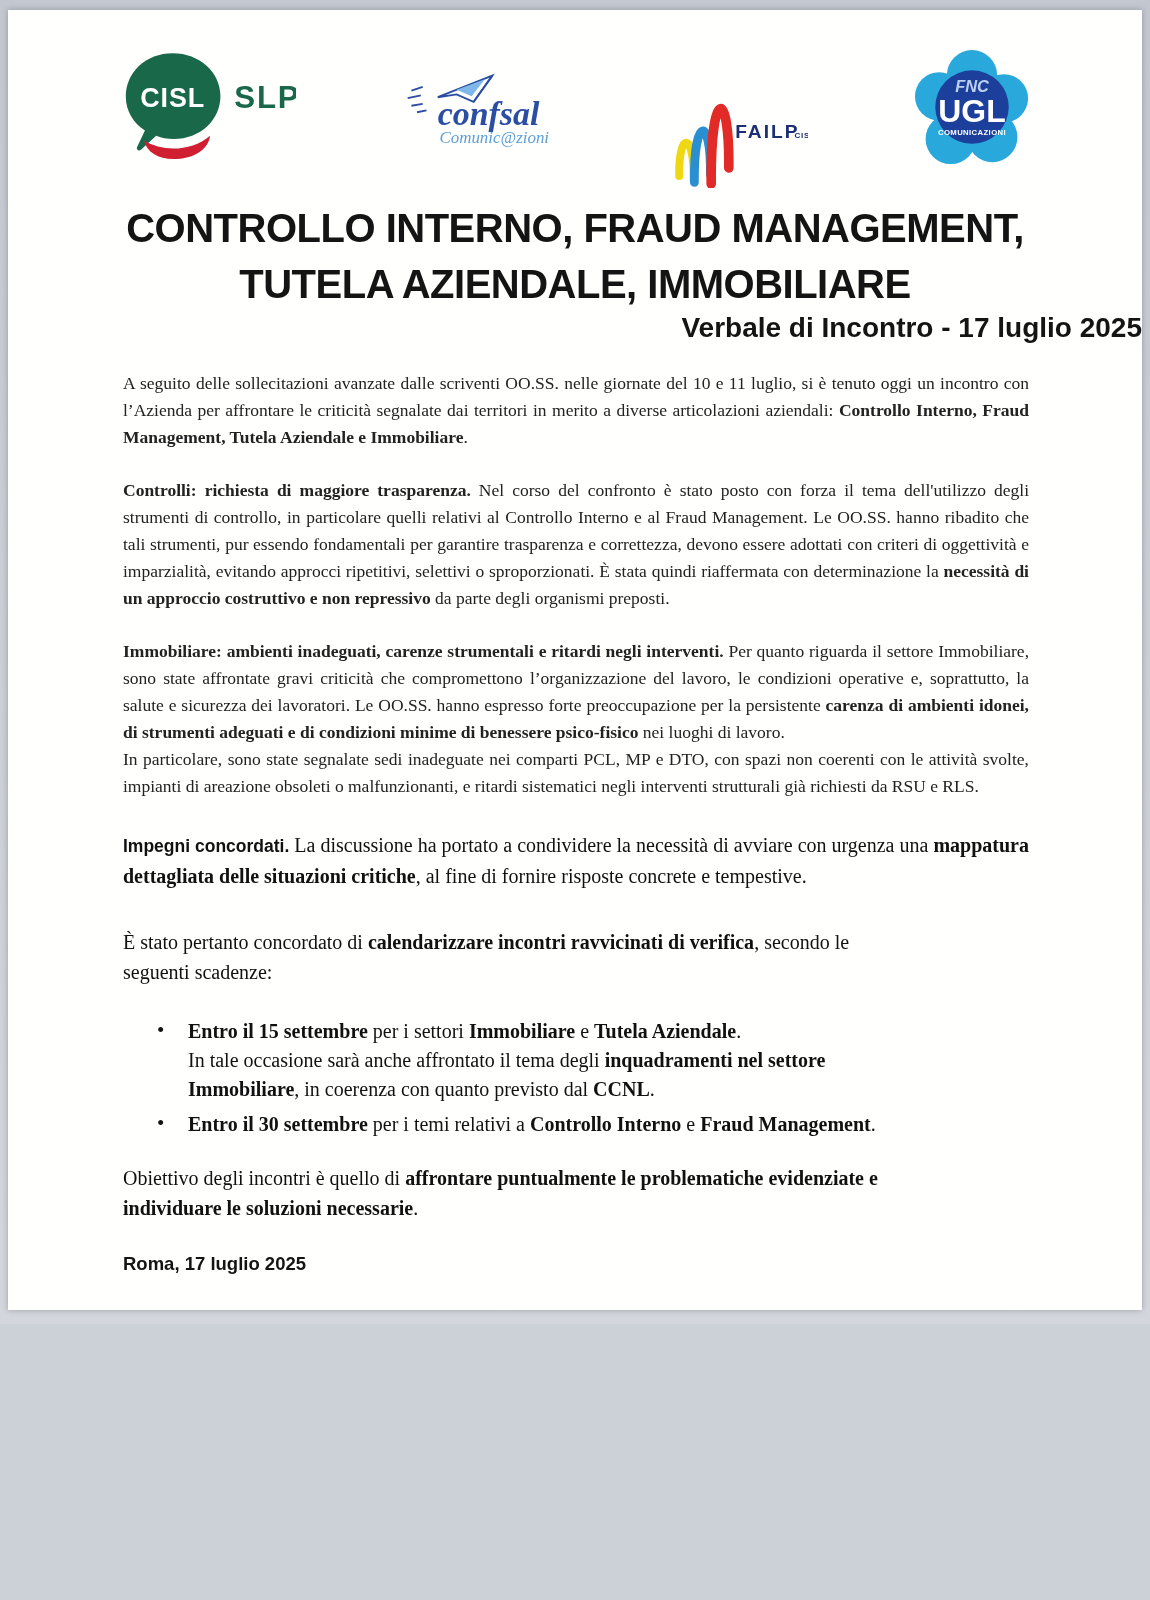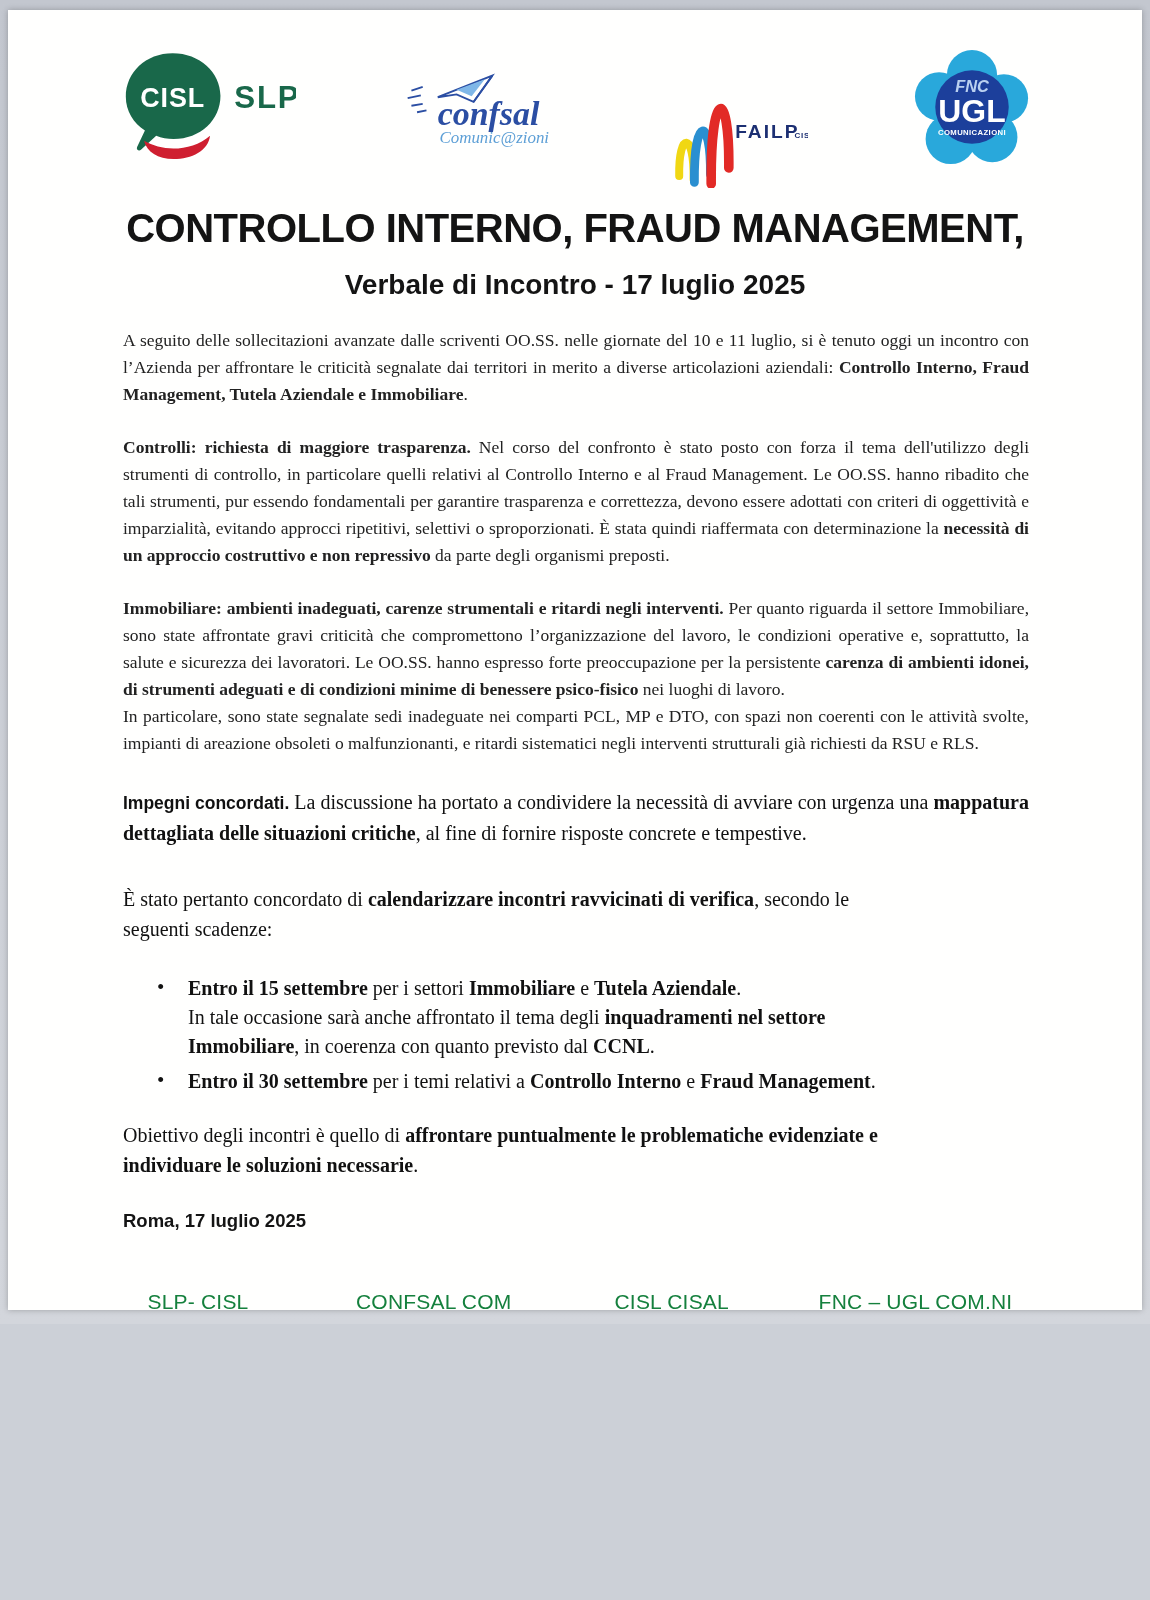--- a/index.html
+++ b/index.html
@@ -7,21 +7,21 @@
   body { background:#ccd0d7; font-family:"Liberation Sans", sans-serif; color:#1b1b1b; }
   .frame { width:1150px; height:1324px; padding:10px 8px 14px 8px; background:linear-gradient(#c3c7cf,#d3d6dc); }
   .page { width:100%; height:100%; background:#fffffe; overflow:hidden; box-shadow:0 0 6px rgba(0,0,0,.25); }
 
   
   .logos { display:flex; justify-content:space-between; align-items:flex-start; padding:38px 112px 0 110px; height:178px; }
   .logo { flex:0 0 auto; }
 
   
   .title { text-align:center; font-weight:bold; font-size:40px; line-height:56px; letter-spacing:-.5px; margin-top:12px; color:#141414; }
-  .subtitle { text-align:center; font-weight:bold; font-size:28px; margin-top:13px; color:#141414; }
+  .subtitle { text-align:right; font-weight:bold; font-size:28px; color:#141414; }
 
   
   .content { padding:26px 113px 0 115px; }
   .rich { white-space:pre-wrap; }
   .p-sans { font-family:Liberation Serif, serif; font-size:17.5px; line-height:27px; text-align:justify; margin-bottom:26px; color:#222; }
   .p-serif { font-family:"Liberation Serif", serif; font-size:20px; line-height:30px; text-align:justify; margin-bottom:16px; color:#111; }
   .p-serif.noj { text-align:left; }
   .b { font-weight:bold; }
   .f-sans { font-family:"Liberation Sans", sans-serif; font-size:17.5px; }
   ul.deadlines { list-style:none; margin:30px 0 24px 32px; font-family:"Liberation Serif", serif; font-size:20px; line-height:29px; color:#111; }
@@ -91,20 +91,21 @@
           <circle cx="60" cy="61" r="38" fill="#1c3f9b"></circle>
           <text x="60" y="45" text-anchor="middle" font-family="Liberation Sans, sans-serif" font-style="italic" font-weight="bold" font-size="17" fill="#b9d0f0">FNC</text>
           <text x="60" y="76" text-anchor="middle" font-family="Liberation Sans, sans-serif" font-weight="bold" font-size="33" fill="#ffffff">UGL</text>
           <text x="60" y="90" text-anchor="middle" font-family="Liberation Sans, sans-serif" font-weight="bold" font-size="8" letter-spacing=".4" fill="#ffffff">COMUNICAZIONI</text>
         </svg>
       </div>
     </header>
 
     <h1 class="title">
       <div>CONTROLLO INTERNO, FRAUD MANAGEMENT,</div>
+      <div>TUTELA AZIENDALE, IMMOBILIARE</div>
     </h1>
     <h2 class="subtitle">Verbale di Incontro - 17 luglio 2025</h2>
 
     <section class="content">
       <p class="p-sans rich"><span>A seguito delle sollecitazioni avanzate dalle scriventi OO.SS. nelle giornate del 10 e 11 luglio, si è tenuto oggi un incontro con l’Azienda per affrontare le criticità segnalate dai territori in merito a diverse articolazioni aziendali: </span><span class="b">Controllo Interno, Fraud Management, Tutela Aziendale e Immobiliare</span><span>.</span></p>
       <p class="p-sans rich"><span class="b">Controlli: richiesta di maggiore trasparenza.</span><span> Nel corso del confronto è stato posto con forza il tema dell'utilizzo degli strumenti di controllo, in particolare quelli relativi al Controllo Interno e al Fraud Management. Le OO.SS. hanno ribadito che tali strumenti, pur essendo fondamentali per garantire trasparenza e correttezza, devono essere adottati con criteri di oggettività e imparzialità, evitando approcci ripetitivi, selettivi o sproporzionati. È stata quindi riaffermata con determinazione la </span><span class="b">necessità di un approccio costruttivo e non repressivo</span><span> da parte degli organismi preposti.</span></p>
       <p class="p-sans rich" style="margin-bottom:30px"><span class="b">Immobiliare: ambienti inadeguati, carenze strumentali e ritardi negli interventi.</span><span> Per quanto riguarda il settore Immobiliare, sono state affrontate gravi criticità che compromettono l’organizzazione del lavoro, le condizioni operative e, soprattutto, la salute e sicurezza dei lavoratori. Le OO.SS. hanno espresso forte preoccupazione per la persistente </span><span class="b">carenza di ambienti idonei, di strumenti adeguati e di condizioni minime di benessere psico-fisico</span><span> nei luoghi di lavoro.
 In particolare, sono state segnalate sedi inadeguate nei comparti PCL, MP e DTO, con spazi non coerenti con le attività svolte, impianti di areazione obsoleti o malfunzionanti, e ritardi sistematici negli interventi strutturali già richiesti da RSU e RLS.</span></p>
       <p class="p-serif rich"><span class="b f-sans">Impegni concordati.</span><span> La discussione ha portato a condividere la necessità di avviare con urgenza una </span><span class="b">mappatura dettagliata delle situazioni critiche</span><span>, al fine di fornire risposte concrete e tempestive.</span></p>
       <p class="p-serif noj rich" style="margin-top:36px"><span>È stato pertanto concordato di </span><span class="b">calendarizzare incontri ravvicinati di verifica</span><span>, secondo le

